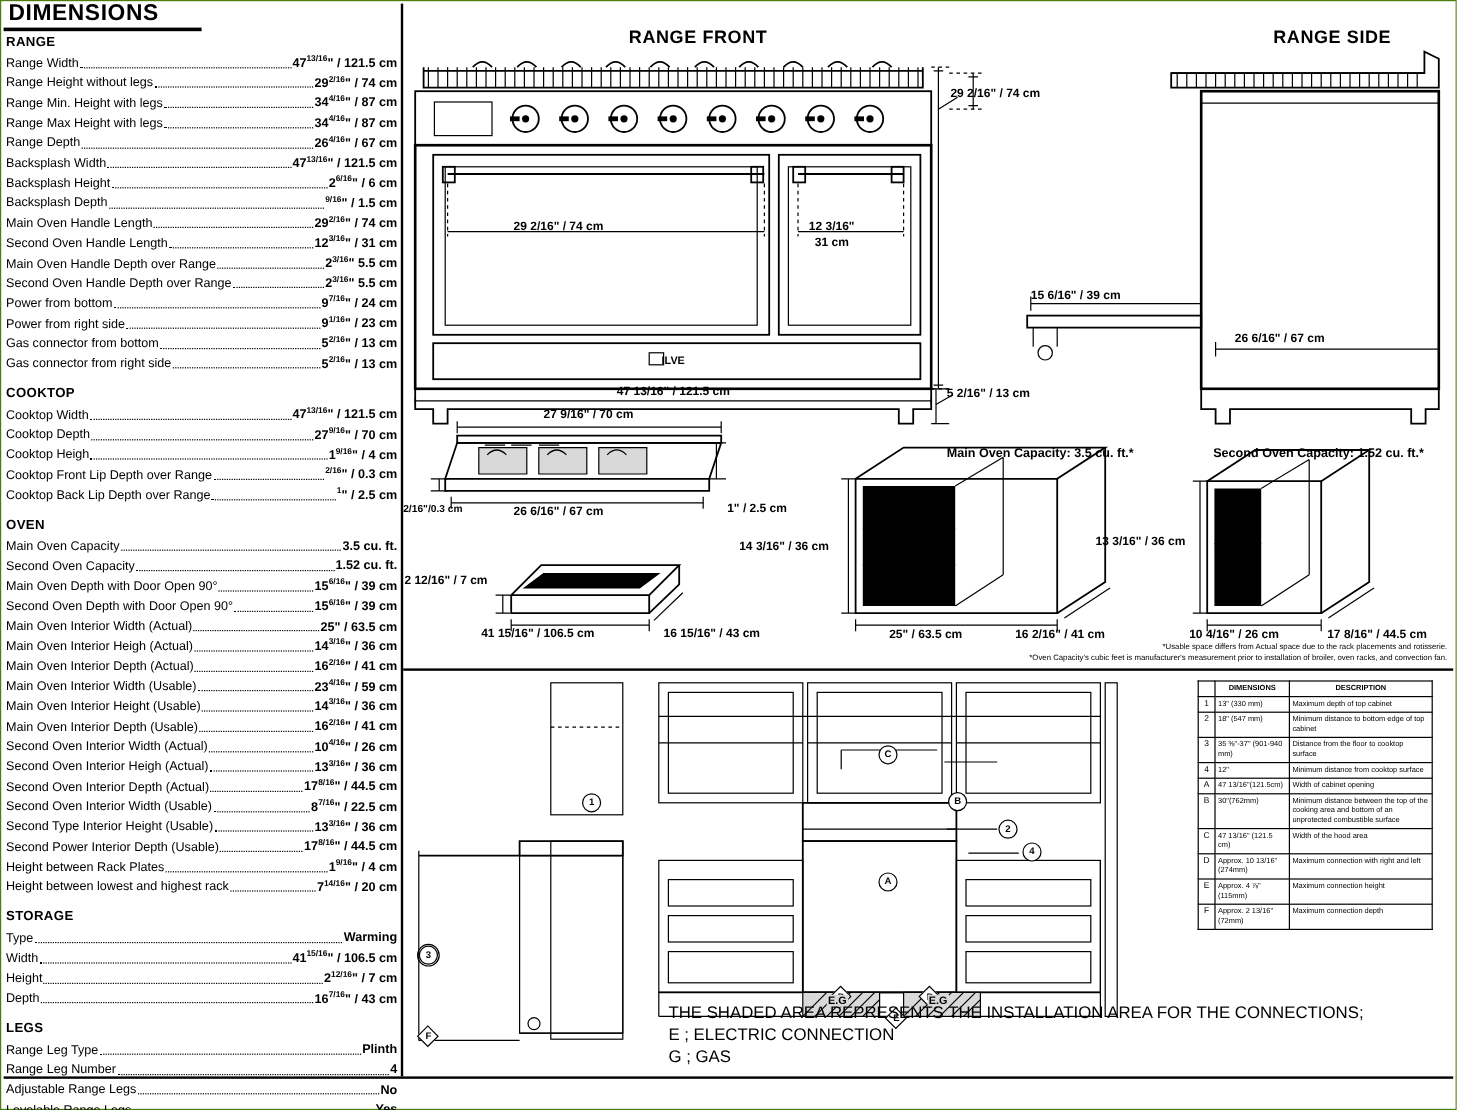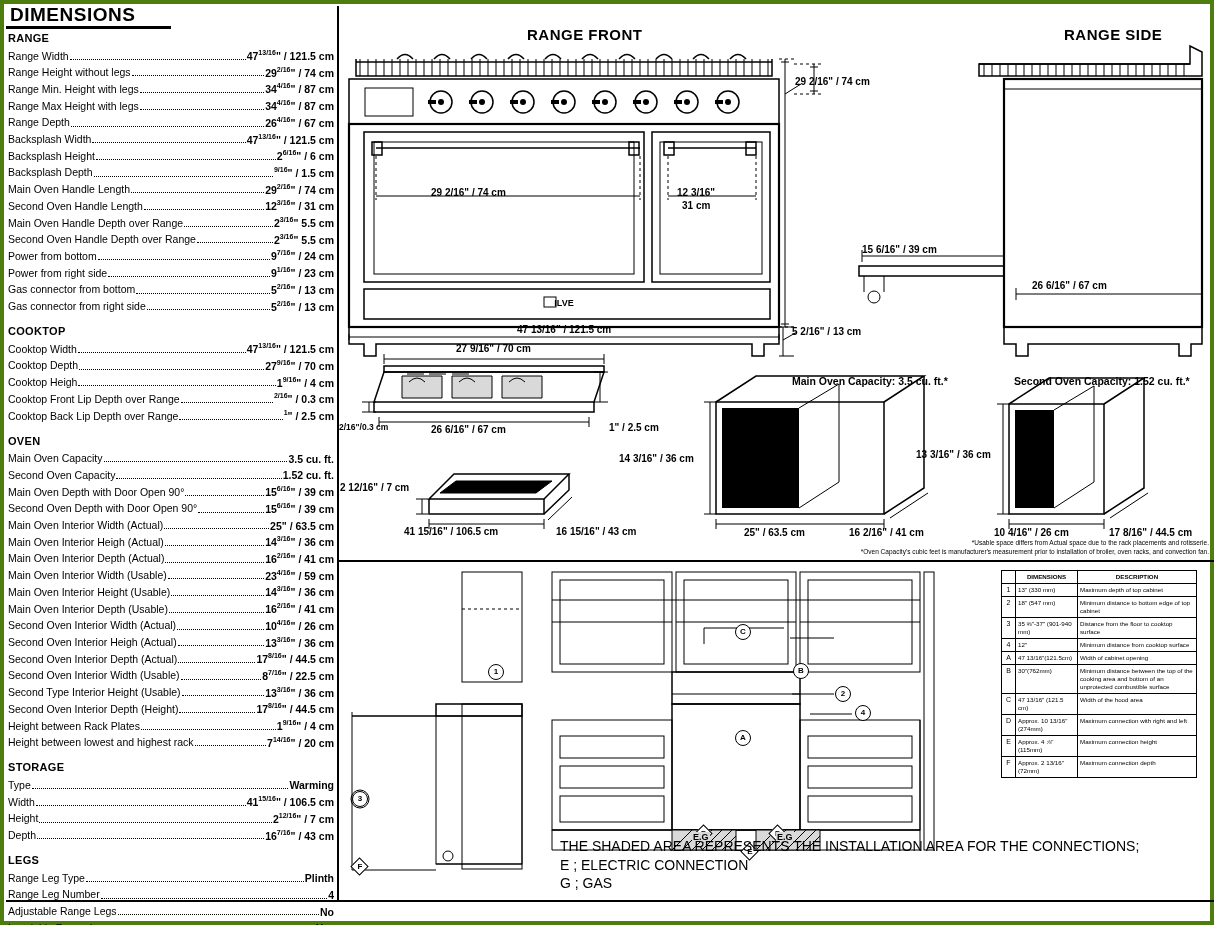--- a/index.html
+++ b/index.html
@@ -7,21 +7,21 @@
   body {
     width: 1214px; height: 925px;
     font-family: "Liberation Sans", sans-serif;
     background: #ffffff;
     color: #000000;
     position: relative;
     overflow: hidden;
   }
   .page {
     position: absolute; inset: 0;
-    border: 4px solid #4d7c0f;
+    border: 1px solid #4d7c0f;
   }
   
   .title {
     position: absolute; left: 6px; top: 0px;
     font-size: 19px; font-weight: bold; letter-spacing: 0.5px;
   }
   .title-rule {
     position: absolute; left: 2px; top: 22px; width: 165px; height: 3px; background:#000;
   }
   
@@ -288,21 +288,21 @@
           <span class="spec-label">Second Oven Interior Width (Usable)</span>
           <span class="spec-dots"></span>
           <span class="spec-val"><span>8</span><sup>7/16</sup><span>" / 22.5 cm</span></span>
         </div>
         <div class="spec-row">
           <span class="spec-label">Second Type Interior Height (Usable)</span>
           <span class="spec-dots"></span>
           <span class="spec-val"><span>13</span><sup>3/16</sup><span>" / 36 cm</span></span>
         </div>
         <div class="spec-row">
-          <span class="spec-label">Second Oven Interior Depth (Height)</span>
+          <span class="spec-label">Second Power Interior Depth (Usable)</span>
           <span class="spec-dots"></span>
           <span class="spec-val"><span>17</span><sup>8/16</sup><span>" / 44.5 cm</span></span>
         </div>
         <div class="spec-row">
           <span class="spec-label">Height between Rack Plates</span>
           <span class="spec-dots"></span>
           <span class="spec-val"><span>1</span><sup>9/16</sup><span>" / 4 cm</span></span>
         </div>
         <div class="spec-row">
           <span class="spec-label">Height between lowest and highest rack</span>

